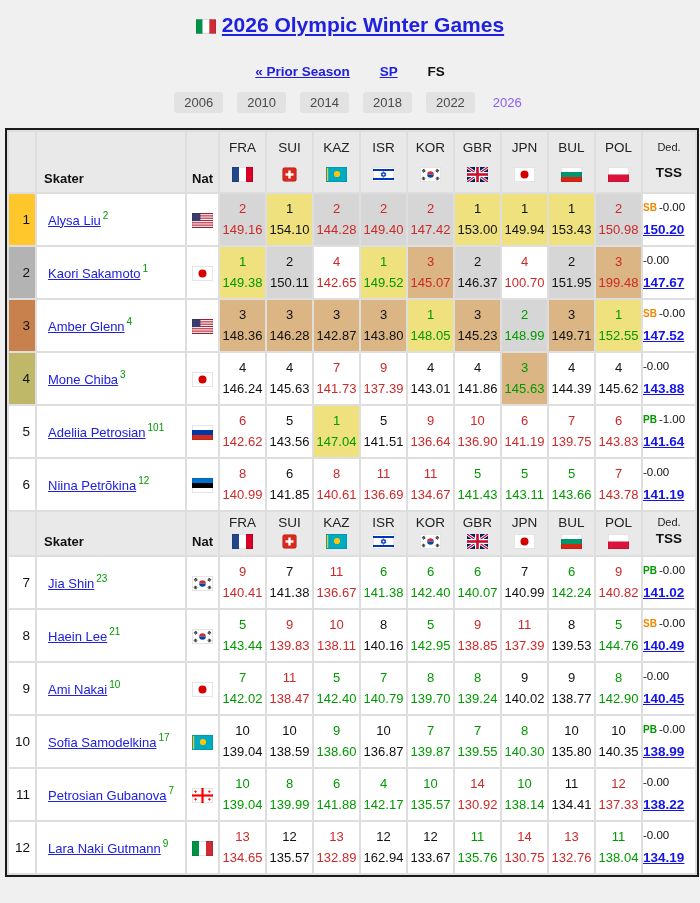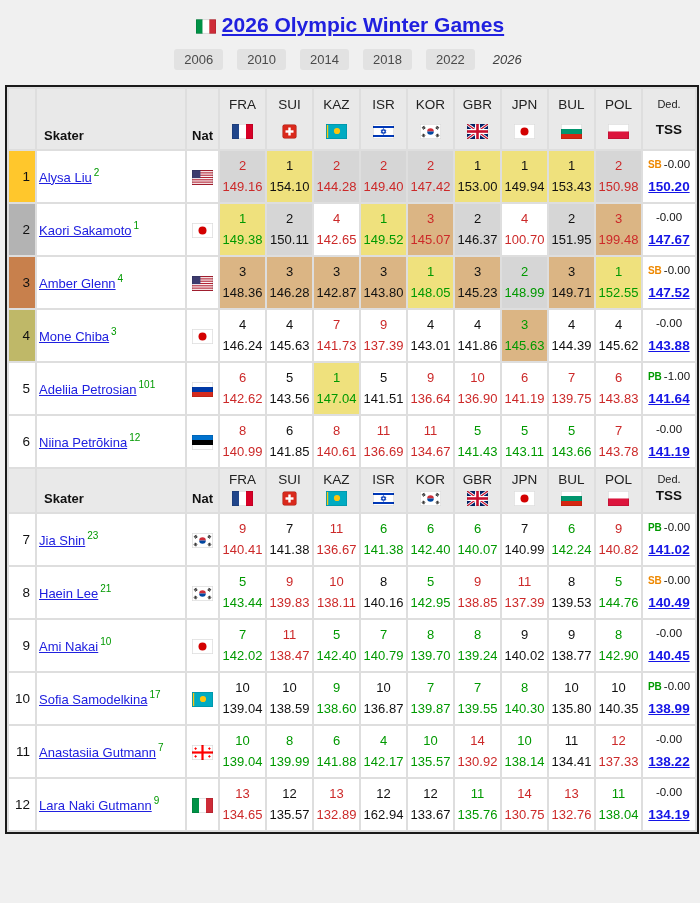--- a/index.html
+++ b/index.html
@@ -18,21 +18,21 @@
   .t2 a{margin-right:6px;}
 
   
   .nav{text-align:center;margin-top:26px;font-size:13.5px;font-weight:bold;height:17px;}
   .nav a{color:#2020DF;margin:0 13px;}
   .nav .fs{color:#111;margin:0 13px;}
 
   
   .years{text-align:center;margin-top:11px;font-size:13px;height:22px;}
   .year-btn{display:inline-block;background:#E2E2E2;color:#4A4A4A;padding:3px 10px;margin:0 7px;border-radius:3px;}
-  .year-current{display:inline-block;color:#404040;padding:3px 4px;margin:0 7px;font-style:italic;}
+  .year-current{display:inline-block;color:#8b5cf6;padding:3px 4px;margin:0 7px;}
 
   
   table{
     border-collapse:separate;border-spacing:2px;
     background:#DEDEDE;border:2px solid #1A1A1A;
     margin:14px 0 0 5px;table-layout:fixed;
   }
   td{padding:0;overflow:hidden;}
 
   .hdr{background:#E9E9E9;text-align:center;vertical-align:bottom;}
@@ -49,28 +49,28 @@
   .hded{vertical-align:top;text-align:center;}
   .hdedl{font-size:11px;color:#222;}
   .htssl{font-weight:bold;font-size:13.5px;}
   tr.hdr-top .hdedl{padding-top:9px;}
   tr.hdr-top .htssl{margin-top:12px;}
   tr.hdr-mid .hdedl{padding-top:4px;}
   tr.hdr-mid .htssl{margin-top:3px;}
 
   tr.drow td{height:51px;background:#FFFFFF;}
   .rank{text-align:right;padding-right:5px;font-size:13.5px;color:#111;}
-  .skater{text-align:left;padding-left:2px;}
+  .skater{text-align:left;padding-left:11px;}
   .skater a{color:#2020DF;font-size:13px;}
   .skater sup{color:#009900;font-size:10px;margin-left:2px;text-decoration:none;}
   .nat{text-align:center;}
   .score{text-align:center;}
   .srk{font-size:13px;line-height:16px;}
   .sval{font-size:13px;line-height:16px;margin-top:5px;}
-  .ded{text-align:center;}
+  .ded{text-align:left;}
   .dline{font-size:11.5px;color:#111;white-space:nowrap;}
   .tag{font-weight:bold;font-size:10px;margin-right:2px;}
   .tag-SB{color:#EE8800;}
   .tag-PB{color:#009900;}
   .tline{margin-top:7px;}
   .tline a{color:#1414E6;font-weight:bold;font-size:13.5px;}
 
   .flag{display:inline-block;line-height:0;}
   .flag svg{display:inline-block;vertical-align:middle;}
 </style>
@@ -82,20 +82,25 @@
     <div class="t1">
       <span class="tflag" id="title-flag"><svg width="20" height="15" viewBox="0 0 21 15">
             <rect width="7" height="15" fill="#009246"></rect>
             <rect x="7" width="7" height="15" fill="#fff"></rect>
             <rect x="14" width="7" height="15" fill="#CE2B37"></rect>
             <rect x="0.25" y="0.25" width="20.5" height="14.5" rx="1" fill="none" stroke="rgba(0,0,0,0.28)" stroke-width="0.5"></rect>
           </svg></span><a href="#">2026 Olympic Winter Games</a>
     </div>
   </div>
 
+  <div class="nav">
+    <a href="#">« Prior Season</a>
+    <a href="#">SP</a>
+    <span class="fs">FS</span>
+  </div>
 
   <div class="years" id="years"><span class="year-btn">2006</span><span class="year-btn">2010</span><span class="year-btn">2014</span><span class="year-btn">2018</span><span class="year-btn">2022</span><span class="year-current">2026</span></div>
 
   <div id="tablewrap">
       <table>
         <colgroup>
           <col style="width:26px">
           <col style="width:148px">
           <col style="width:31px">
           <col style="width:45px">
@@ -900,21 +905,21 @@
               <div class="srk">10</div>
               <div class="sval">140.35</div>
             </td>
             <td class="ded">
               <div class="dline"><span class="tag tag-PB">PB</span><span class="dval">-0.00</span></div>
               <div class="tline"><a href="#">138.99</a></div>
             </td>
           </tr>
           <tr class="drow">
             <td class="rank" style="background:#FFFFFF">11</td>
-            <td class="skater"><a href="#">Anastasiia Gutmann</a><sup>7</sup></td>
+            <td class="skater"><a href="#">Petrosian Gubanova</a><sup>7</sup></td>
             <td class="nat"><span class="flag"><svg width="21" height="15" viewBox="0 0 21 15">
                   <rect width="21" height="15" fill="#fff"></rect>
                   <rect x="9.4" width="2.2" height="15" fill="#F00"></rect>
                   <rect y="6.4" width="21" height="2.2" fill="#F00"></rect>
                   <g stroke="#F00" stroke-width="1">
                     <path d="M3.6 2.4 v2.4 M2.4 3.6 h2.4"></path>
                     <path d="M17.4 2.4 v2.4 M16.2 3.6 h2.4"></path>
                     <path d="M3.6 10.2 v2.4 M2.4 11.4 h2.4"></path>
                     <path d="M17.4 10.2 v2.4 M16.2 11.4 h2.4"></path>
                   </g>

